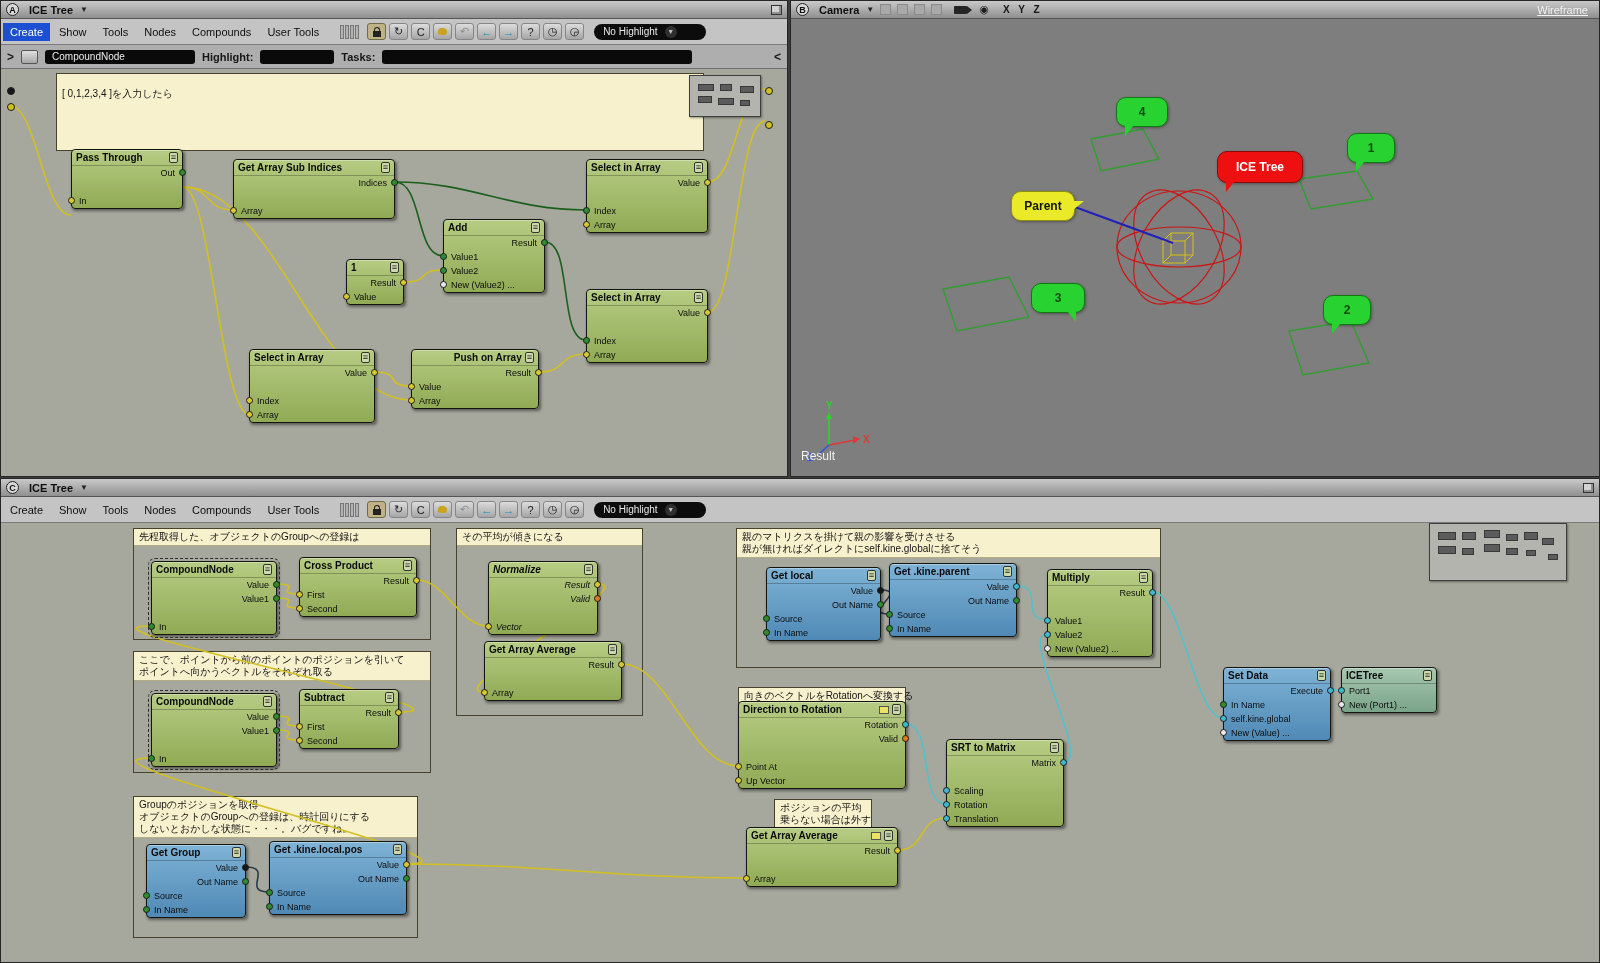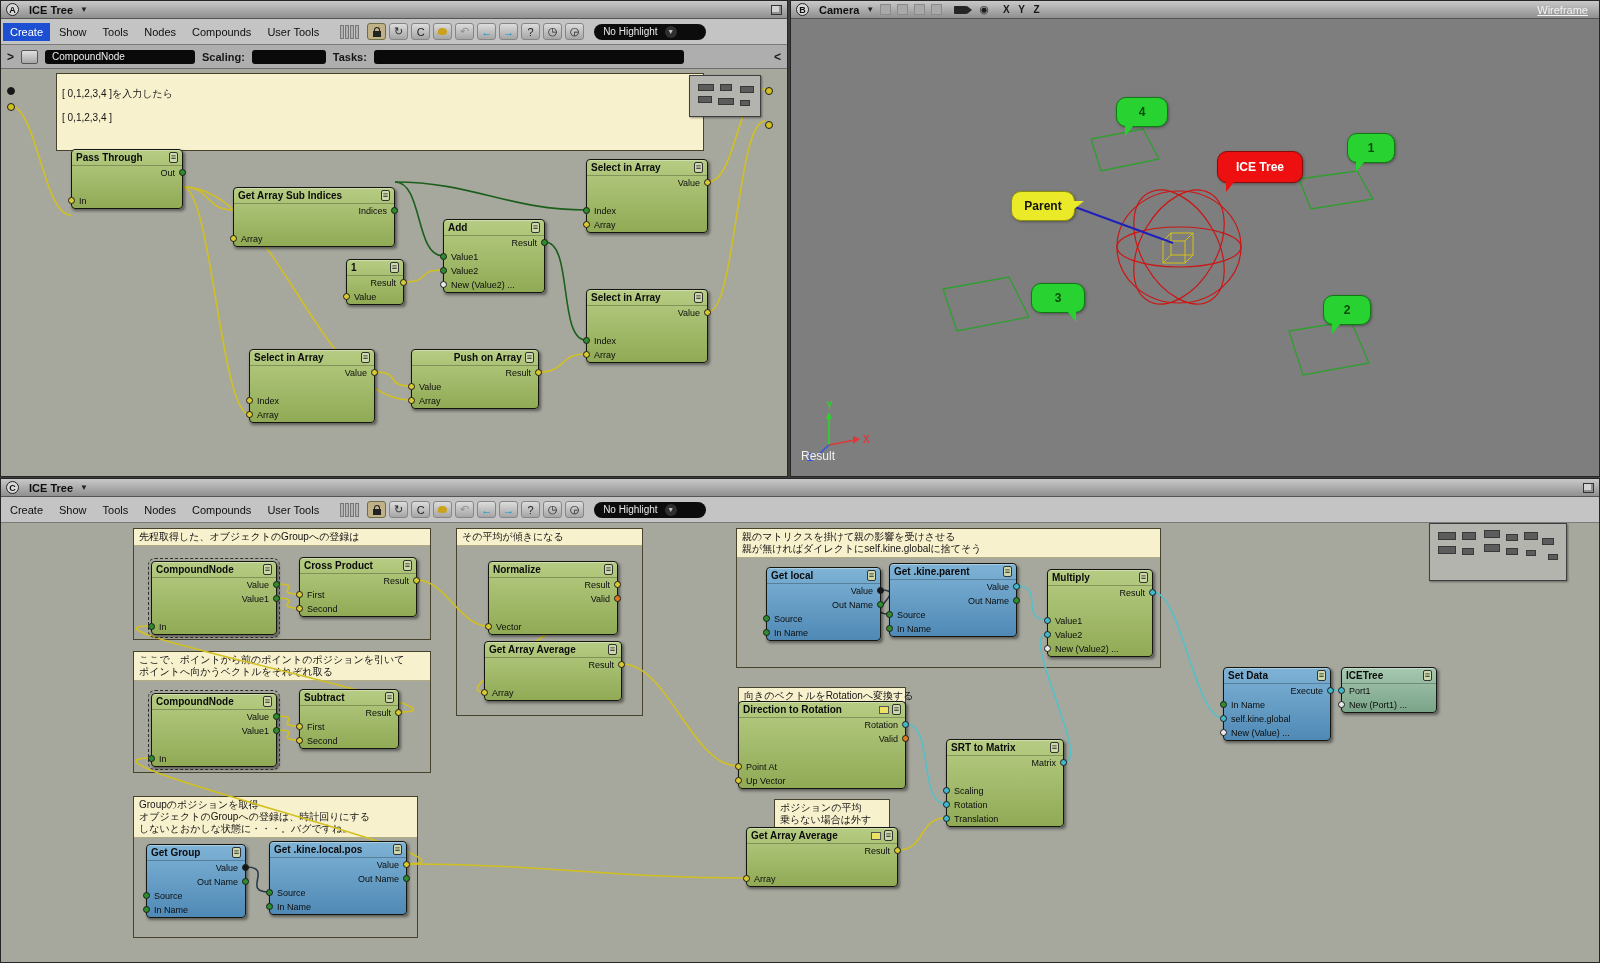--- a/index.html
+++ b/index.html
@@ -74,21 +74,20 @@
 </head>
 <body>
 
 <section class="panel" id="panelA" style="left:0;top:0;width:788px;height:477px">
   <div class="graph" id="graphA">
       <div class="gcomment solid" style="left: 55px; top: 72px; width: 648px; height: 78px;">
         <div class="gc-head">
           <div></div>
           <div>[ 0,1,2,3,4 ]を入力したら</div>
           <div></div>
-          <div>[ 0,1,2,3,4 ]</div>
         </div>
       </div>
       <svg width="786" height="475" class="wires">
         <path d="M8,104 C36,104 42,214 70,214" stroke="#d2c020" fill="none" stroke-width="1.6"></path>
         <path d="M182,186 C210,186 204,209 232,209" stroke="#d2c020" fill="none" stroke-width="1.6"></path>
         <path d="M182,186 C210,186 220,413 248,413" stroke="#d2c020" fill="none" stroke-width="1.6"></path>
         <path d="M182,186 C273.2,186 318.8,399 410,399" stroke="#d2c020" fill="none" stroke-width="1.6"></path>
         <path d="M394,181 C422,181 414,255 442,255" stroke="#1c5f1c" fill="none" stroke-width="1.6"></path>
         <path d="M394,181 C470.4,181 508.6,209 585,209" stroke="#1c5f1c" fill="none" stroke-width="1.6"></path>
         <path d="M544,241 C572,241 557,339 585,339" stroke="#1c5f1c" fill="none" stroke-width="1.6"></path>
@@ -106,21 +105,21 @@
         <div class="prow out">
           <span>Out</span>
           <span class="pdot" style="background: rgb(46, 139, 46);"></span>
         </div>
         <div class="prow"></div>
         <div class="prow in">
           <span>In</span>
           <span class="pdot" style="background: rgb(216, 200, 50);"></span>
         </div>
       </div>
-      <div class="node green" style="left: 232px; top: 158px; width: 162px; margin-top: 28px;">
+      <div class="node green" style="left: 232px; top: 158px; width: 162px;">
         <div class="ntitle">
           <span>Get Array Sub Indices</span>
           <span class="nmenu">≡</span>
         </div>
         <div class="prow out">
           <span>Indices</span>
           <span class="pdot" style="background: rgb(46, 139, 46);"></span>
         </div>
         <div class="prow"></div>
         <div class="prow in">
@@ -288,21 +287,21 @@
     <span class="tbtn">◶</span>
     <span class="hl-dd">
       <span>No Highlight</span>
       <span class="dd-circ">▼</span>
     </span>
   </div>
   <div class="crumbrow">
     <span class="nav-arrow">&gt;</span>
     <span class="crumb-icon"></span>
     <span class="pill wide">CompoundNode</span>
-    <span class="crumb-label">Scaling:</span>
+    <span class="crumb-label">Highlight:</span>
     <span class="pill"></span>
     <span class="crumb-label">Tasks:</span>
     <span class="pill long"></span>
     <span class="spacer"></span>
     <span class="nav-arrow">&lt;</span>
   </div>
 </section>
 
 <section class="panel" id="panelB" style="left:790px;top:0;width:810px;height:477px">
   <div class="viewport" id="viewportB">
@@ -384,21 +383,21 @@
           <div>Groupのポジションを取得</div>
           <div>オブジェクトのGroupへの登録は、時計回りにする</div>
           <div>しないとおかしな状態に・・・。バグですね。</div>
         </div>
       </div>
       <div class="gcomment solid" style="left: 737px; top: 208px; width: 168px;">
         <div class="gc-head">
           <div>向きのベクトルをRotationへ変換する</div>
         </div>
       </div>
-      <div class="gcomment solid" style="left: 773px; top: 320px; width: 116px;">
+      <div class="gcomment solid" style="left: 773px; top: 320px; width: 98px;">
         <div class="gc-head">
           <div>ポジションの平均</div>
           <div>乗らない場合は外す</div>
         </div>
       </div>
       <svg width="1598" height="483" class="wires">
         <path d="M276,105 C304,105 270,115 298,115" stroke="#d2c020" fill="none" stroke-width="1.6"></path>
         <path d="M276,119 C304,119 270,129 298,129" stroke="#d2c020" fill="none" stroke-width="1.6"></path>
         <path d="M416,101 C444.4,101 458.6,147 487,147" stroke="#d2c020" fill="none" stroke-width="1.6"></path>
         <path d="M597,105 C642.6,105 437.4,213 483,213" stroke="#d2c020" fill="none" stroke-width="1.6"></path>
@@ -447,21 +446,21 @@
         </div>
         <div class="prow in">
           <span>First</span>
           <span class="pdot" style="background: rgb(216, 200, 50);"></span>
         </div>
         <div class="prow in">
           <span>Second</span>
           <span class="pdot" style="background: rgb(216, 200, 50);"></span>
         </div>
       </div>
-      <div class="node green" style="left: 487px; top: 82px; width: 130px;">
+      <div class="node green" style="left: 487px; top: 82px; width: 110px; font-style: italic;">
         <div class="ntitle">
           <span>Normalize</span>
           <span class="nmenu">≡</span>
         </div>
         <div class="prow out">
           <span>Result</span>
           <span class="pdot" style="background: rgb(216, 200, 50);"></span>
         </div>
         <div class="prow out">
           <span>Valid</span>

